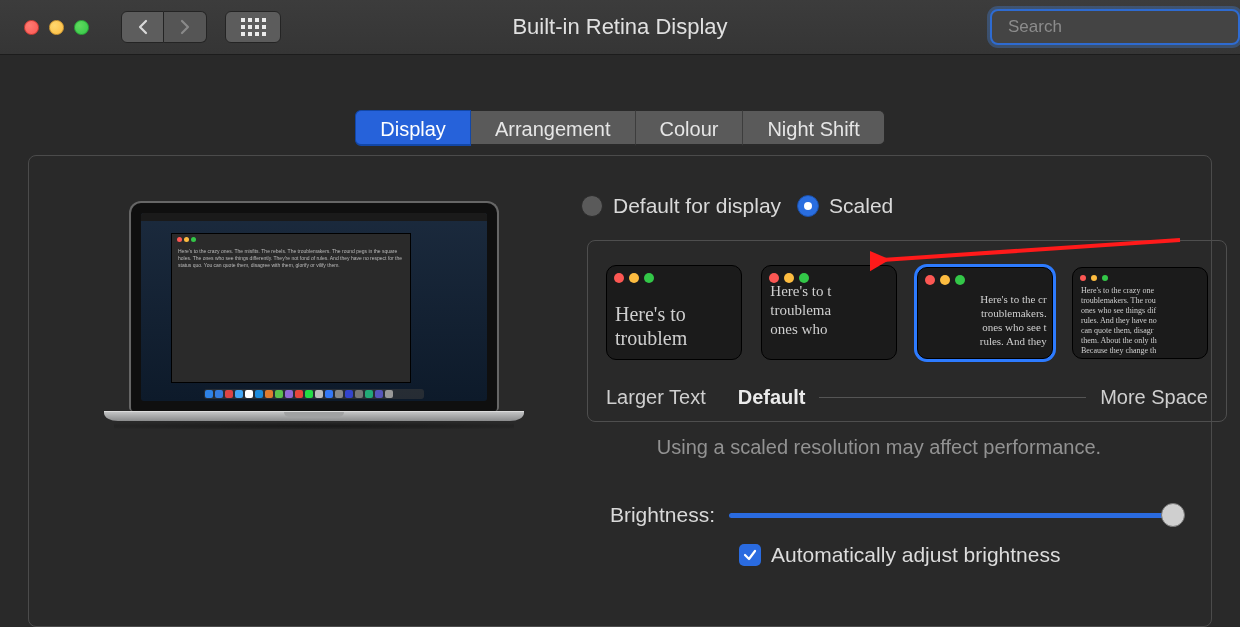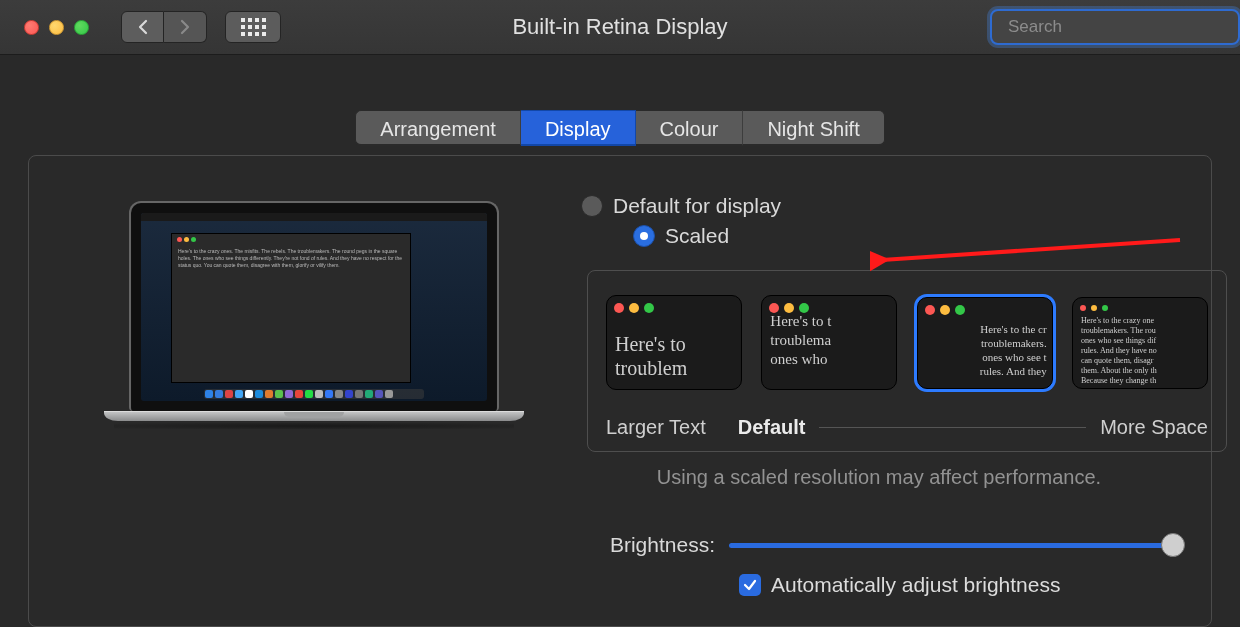--- a/index.html
+++ b/index.html
@@ -179,21 +179,21 @@
     position: absolute;
     left: 552px; right: 34px; top: 38px;
   }
   .row { display: flex; align-items: flex-start; }
   .row-label {
     width: 148px; text-align: right;
     font-size: 21px; color: #d9d9d9;
     padding-right: 14px;
     padding-top: 0;
   }
-  .radio-group { display: flex; flex-direction: column; gap: 6px; align-items: center; }
+  .radio-group { display: flex; gap: 16px; align-items: center; }
   .radio-line { display: flex; align-items: center; gap: 10px; font-size: 21px; color: #d9d9d9; }
   .radio-outer {
     width: 22px; height: 22px; border-radius: 50%;
     background: #5a5a5a; border: 1px solid #2b2b2b;
     display: flex; align-items: center; justify-content: center;
   }
   .radio-outer.checked { background: #2a6ee0; border-color: #1b4fa8; }
   .radio-inner {
     width: 8px; height: 8px; border-radius: 50%; background: #fff;
   }
@@ -317,22 +317,22 @@
   <div class="search-wrap">
     <svg class="search-icon" viewBox="0 0 20 20">
       <circle cx="8" cy="8" r="6" stroke="#b5b5b5" stroke-width="2" fill="none"></circle>
       <line x1="13" y1="13" x2="18" y2="18" stroke="#b5b5b5" stroke-width="2" stroke-linecap="round"></line>
     </svg>
     <input class="search-input" placeholder="Search" style="">
   </div>
 </div>
 
 <div class="tabs">
+  <div class="tab active">Display</div>
   <div class="tab">Arrangement</div>
-  <div class="tab active">Display</div>
   <div class="tab">Colour</div>
   <div class="tab">Night Shift</div>
 </div>
 
 <div class="content-frame">
 
   <div class="laptop">
     <div class="laptop-screen">
       <div class="screen-inner">
         <div class="menubar-mini"></div>

